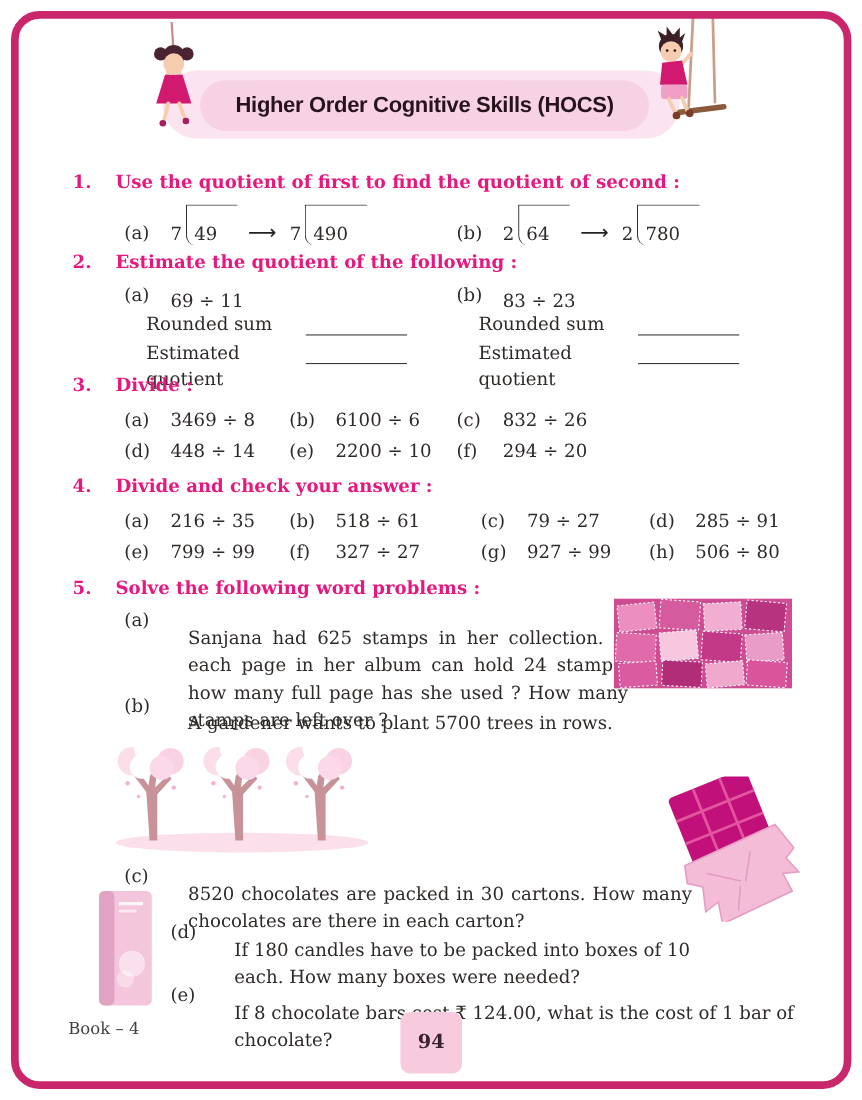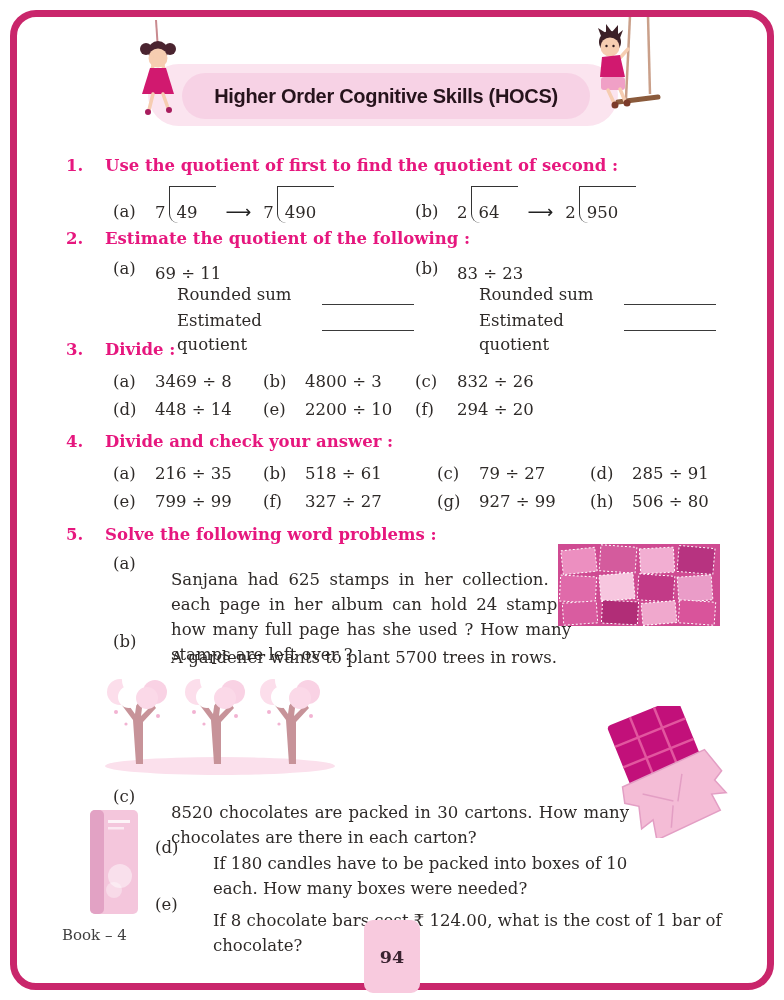--- a/index.html
+++ b/index.html
@@ -43,39 +43,39 @@
   .arrow { font-family:"DejaVu Sans",sans-serif; font-size:18px; margin:0 12px 1px 10px;
     color:#222; }
   .row-ld .item-label { padding-bottom:2px; }
 
   
   .q2-wrap { display:flex; }
   .q2-col { font-size:16.5px; }
   .q2-col.first { width:302px; }
   .q2-line { display:flex; height:26px; align-items:flex-end; }
   .q2-line .item-label, .sub-label { align-self:flex-start; line-height:24px; }
-  .sub { margin-left:64px; }
+  .sub { margin-left:20px; }
   .sub-label { display:inline-block; width:145px; }
   .blank { display:inline-block; width:92px; border-bottom:1.3px solid #3a3a3a;
     height:16px; margin-bottom:4px; }
 
   
   .grid3 { display:grid; grid-template-columns:150px 152px 1fr; row-gap:3px; font-size:16.5px; }
   .grid4 { display:grid; grid-template-columns:150px 174px 153px 1fr; row-gap:3px; font-size:16.5px; }
   .cell { display:flex; line-height:25px; }
 
   
   .wp { display:flex; font-size:16.5px; line-height:25px; }
   .wp p { margin:16px; }
   .just { text-align:justify; }
   .cont { font-size:16.5px; line-height:25px; text-align:justify; }
 
   .footer-left { font-size:15px; color:#404040; }
   .page-tab { display:flex; align-items:center; justify-content:center;
-    width:56px; height:73px; background:#f8cade; border-radius:9px;
+    width:56px; height:56px; background:#f8cade; border-radius:9px;
     font-weight:bold; font-size:17.5px; color:#3a2330; z-index:5; }
 </style>
 </head>
 <body>
 
 <div class="page">
   <div class="frame"></div>
 
   <div class="banner-blob"></div>
   <div class="banner">
@@ -135,21 +135,21 @@
     </div>
     <div class="ld-group">
       <span class="item-label">(b)</span>
       <span class="ldiv">
           <span class="dsor">2</span>
           <span class="dend">64</span>
         </span>
       <span class="arrow">⟶</span>
       <span class="ldiv">
           <span class="dsor">2</span>
-          <span class="dend">950</span>
+          <span class="dend">780</span>
         </span>
     </div>
   </div>
 
   <div class="sec q-head" style="top:228px">
     <span class="q-num">2.</span>
     <span class="q-title">Estimate the quotient of the following :</span>
   </div>
   <div class="sec q2-wrap" style="left:113px;top:257px">
     <div class="q2-col first">
@@ -186,21 +186,21 @@
     <span class="q-num">3.</span>
     <span class="q-title">Divide :</span>
   </div>
   <div class="sec grid3" style="left:113px;top:369px">
     <div class="cell">
         <span class="item-label">(a)</span>
         <span class="expr">3469 ÷ 8</span>
       </div>
     <div class="cell">
         <span class="item-label">(b)</span>
-        <span class="expr">4800 ÷ 3</span>
+        <span class="expr">6100 ÷ 6</span>
       </div>
     <div class="cell">
         <span class="item-label">(c)</span>
         <span class="expr">832 ÷ 26</span>
       </div>
     <div class="cell">
         <span class="item-label">(d)</span>
         <span class="expr">448 ÷ 14</span>
       </div>
     <div class="cell">

